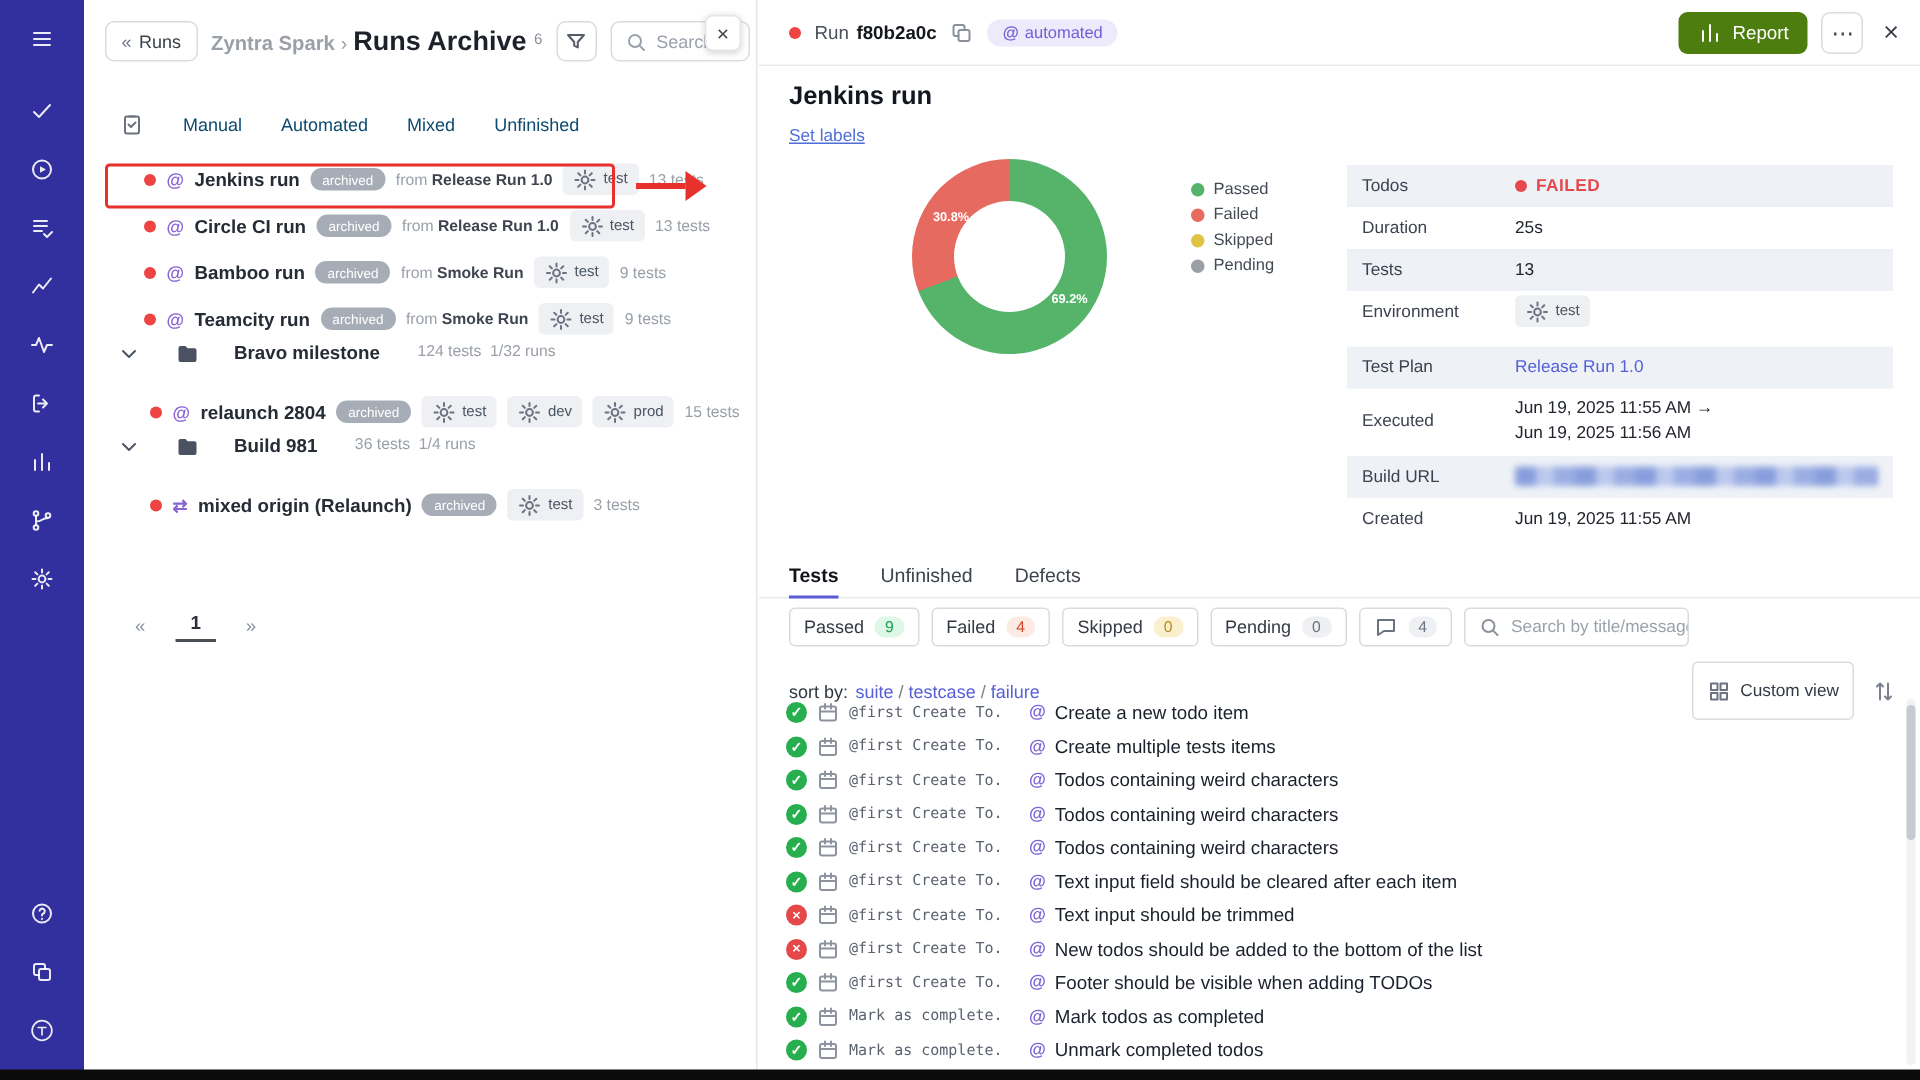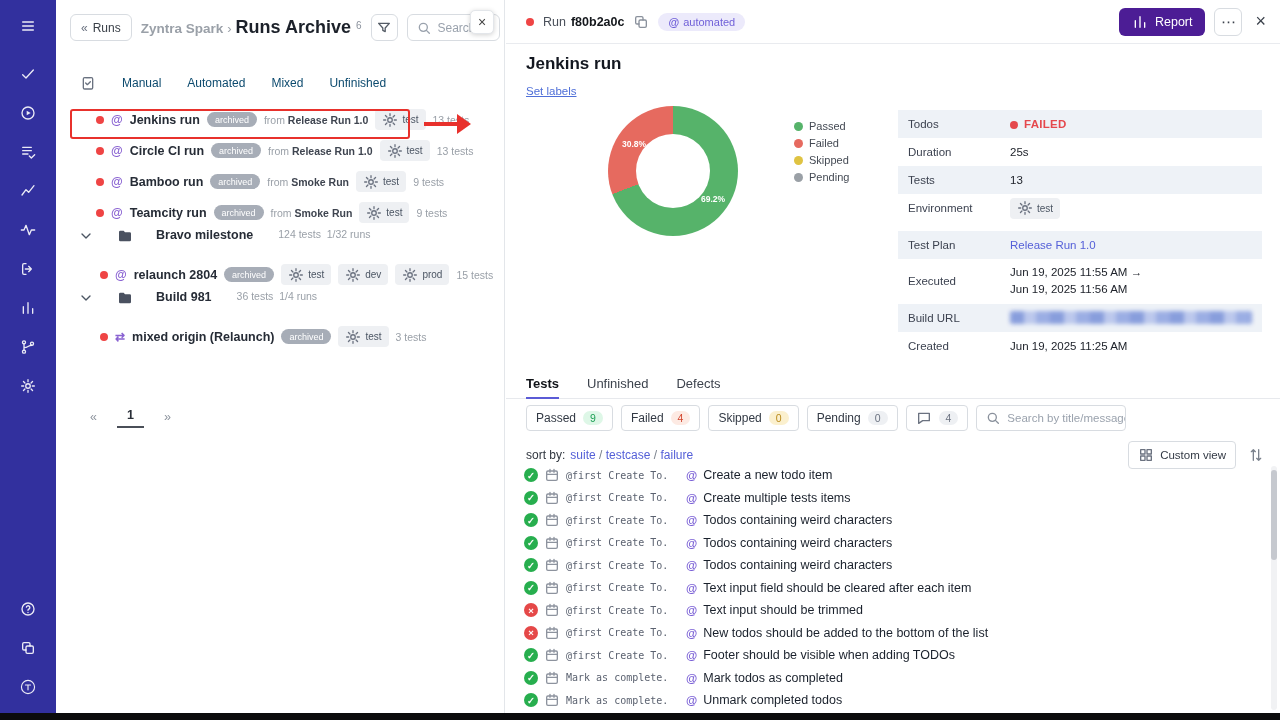--- a/index.html
+++ b/index.html
@@ -73,21 +73,21 @@
   .detail{position:absolute;left:506px;top:0;right:0;bottom:0;background:#fff}
   .dt-header{position:absolute;top:0;left:0;right:0;height:44px;display:flex;align-items:center;
              gap:9px;padding:0 14px 0 20px;border-bottom:1px solid #e9ebef}
   .run-label{font-size:12.5px;color:#4a505a}
   .run-id{font-size:12.5px;color:#14171c;margin-left:-4px}
   .copy-ic{color:#8a919c;cursor:pointer}
   .auto-badge{background:#eceafb;color:#6f5fd8;font-size:11px;padding:3px 10px;border-radius:11px;
               display:flex;align-items:center;gap:4px}
   .at-g{font-weight:700}
   .spacer{flex:1}
-  .report-btn{background:#4c1d95;color:#fff;height:28px;border-radius:6px;padding:0 13px;font-size:12.5px;
+  .report-btn{background:#4d7c0f;color:#fff;height:28px;border-radius:6px;padding:0 13px;font-size:12.5px;
               display:flex;align-items:center;gap:7px}
   .report-btn i{color:#fff}
   .more-btn{width:28px;height:28px;border:1px solid #d8dce1;border-radius:6px;font-size:15px;color:#3c424c;
             display:flex;align-items:center;justify-content:center}
   .close-btn{font-size:18px;color:#3c424c;background:none;margin-left:4px}
   .run-title{position:absolute;top:54px;left:20px;margin:0;font-size:17px;font-weight:700;color:#131720}
   .set-labels{position:absolute;top:85px;left:20px;font-size:11.5px;color:#4f6fd8;text-decoration:underline}
   .donut{position:absolute;top:106px;left:102px;width:130px;height:130px;border-radius:50%}
   .donut::after{content:'';position:absolute;left:28px;top:28px;width:74px;height:74px;border-radius:50%;background:#fff}
   .pct{position:absolute;color:#fff;font-size:8.5px;font-weight:700;transform:translate(-50%,-50%);z-index:2}
@@ -125,21 +125,21 @@
   .cnt.yellow{background:#fbf0ce;color:#b98a1b}
   .cnt.gray{background:#eef0f3;color:#6b7280}
   .filter-btn.comment .cm{color:#6b7280}
   .search-box{height:26px;border:1px solid #d8dce1;border-radius:4px;width:150px;display:flex;align-items:center;
               gap:6px;padding:0 8px;color:#9aa2ad;font-size:11.5px;overflow:hidden;white-space:nowrap}
   .search-box i{color:#8a919c}
   .sortbar{position:absolute;top:441px;left:20px;right:16px;display:flex;align-items:center;font-size:12px;color:#30363f}
   .sort-prefix{margin-right:5px}
   .sep{color:#7a818c}
   .sb-right{margin-left:auto;display:flex;align-items:center;gap:12px}
-  .custom-btn{height:28px;border:1px solid #d8dce1;border-radius:4px;display:flex;align-items:center;gap:6px;
+  .custom-btn{height:39px;border:1px solid #d8dce1;border-radius:4px;display:flex;align-items:center;gap:6px;
               padding:0 9px;font-size:11.5px;color:#333a45}
   .custom-btn i{color:#6b7280}
   .ud{color:#7a818c;cursor:pointer}
   .tests{position:absolute;top:464px;left:18px;right:12px;bottom:6px;overflow:hidden}
   .test-row{height:22.5px;display:flex;align-items:center;gap:6px;white-space:nowrap;cursor:pointer}
   .t-ic{width:14px;height:14px;border-radius:50%;color:#fff;font-size:9.5px;font-weight:700;flex:none;
         display:flex;align-items:center;justify-content:center}
   .t-ic.passed{background:#27ae4e}
   .t-ic.failed{background:#e54848}
   .t-cal{color:#8d939e}
@@ -529,21 +529,21 @@
           </div>
         </div>
         <div class="info-row">
           <div class="info-label">Build URL</div>
           <div class="info-value">
             <div class="blur-bar"></div>
           </div>
         </div>
         <div class="info-row">
           <div class="info-label">Created</div>
-          <div class="info-value">Jun 19, 2025 11:25 AM</div>
+          <div class="info-value">Jun 19, 2025 11:55 AM</div>
         </div>
       </div>
 
     <div class="dt-tabs" id="dt-tabs">
         <span class="dtab active">Tests</span>
         <span class="dtab">Unfinished</span>
         <span class="dtab">Defects</span>
       </div>
 
     <div class="filters">

